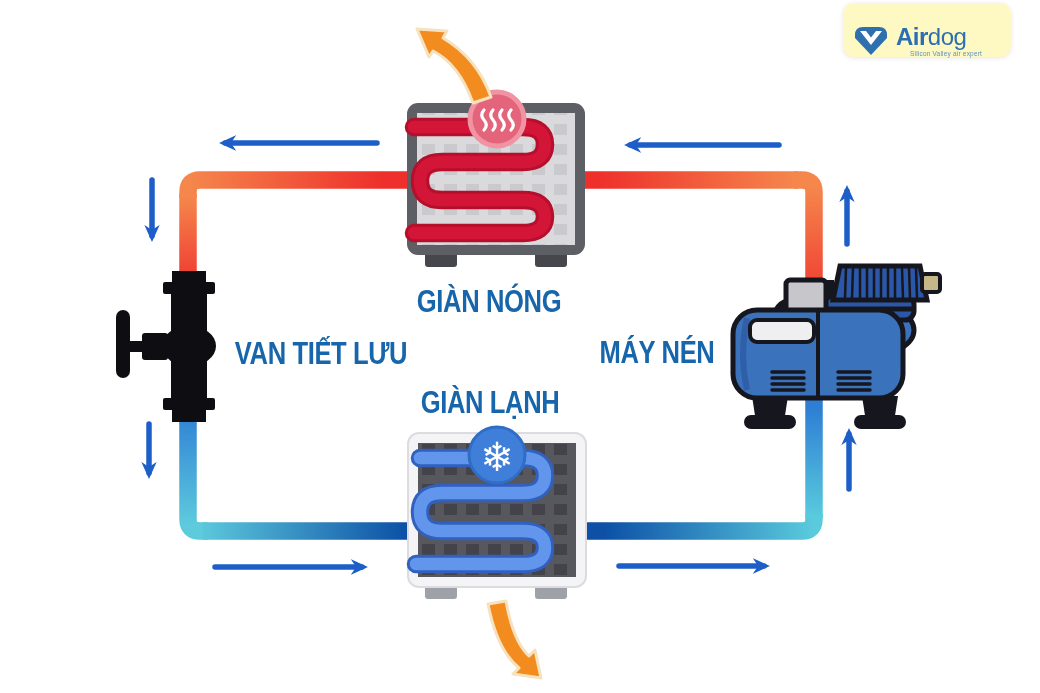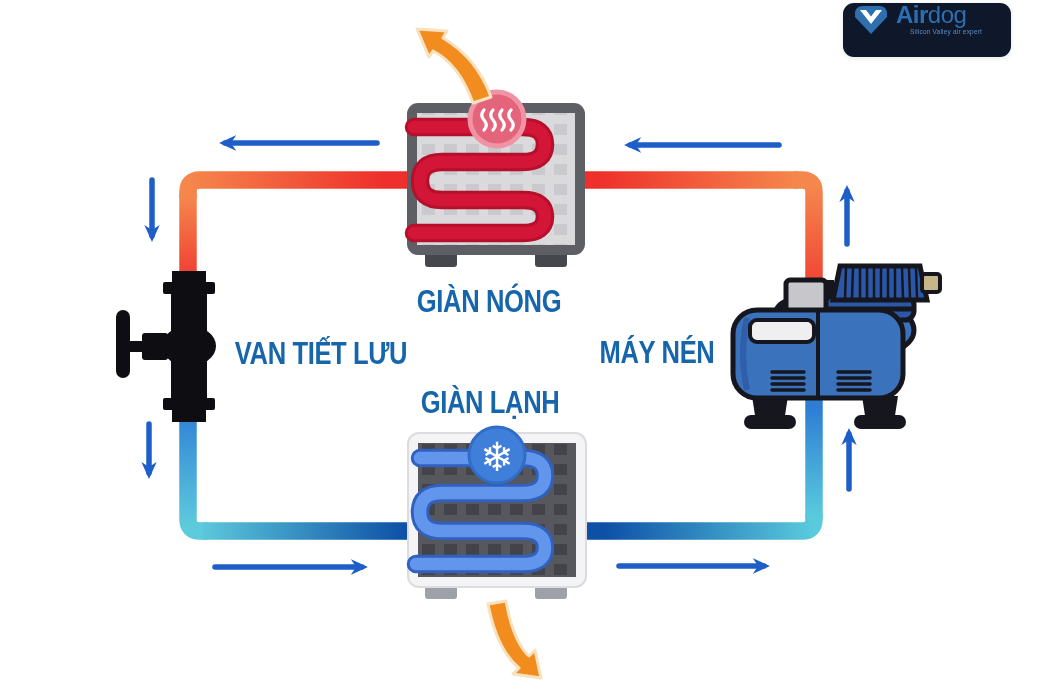--- a/index.html
+++ b/index.html
@@ -13,23 +13,23 @@
     font-family:"Liberation Sans","DejaVu Sans",sans-serif;
     font-weight:800;
     font-size:32px;
     color:#1766AB;
     white-space:nowrap;
     transform:translate(-50%,-50%) scaleX(0.80);
     letter-spacing:-0.5px;
   }
   .logo-card{
     position:absolute;left:843px;top:3px;width:168px;height:54px;
-    background:#0f172a;border-radius:11px;
+    background:#fef9c3;border-radius:11px;
     box-shadow:0 1px 5px rgba(0,0,0,0.10);
-    display:flex;align-items:flex-start;gap:7px;padding:0 10px;
+    display:flex;align-items:flex-end;gap:7px;padding:0 10px;
     box-sizing:border-box;
   }
   .logo-mark{flex:0 0 auto;}
   .logo-text{display:flex;flex-direction:column;line-height:1;}
   .brand{font-size:24px;color:#2B6FB2;letter-spacing:-0.5px;}
   .brand .b{font-weight:700;}
   .brand .l{font-weight:400;}
   .tagline{font-size:6.5px;color:#5B8FC5;margin-top:2px;margin-left:14px;letter-spacing:0.2px;}
 </style>
 </head>

